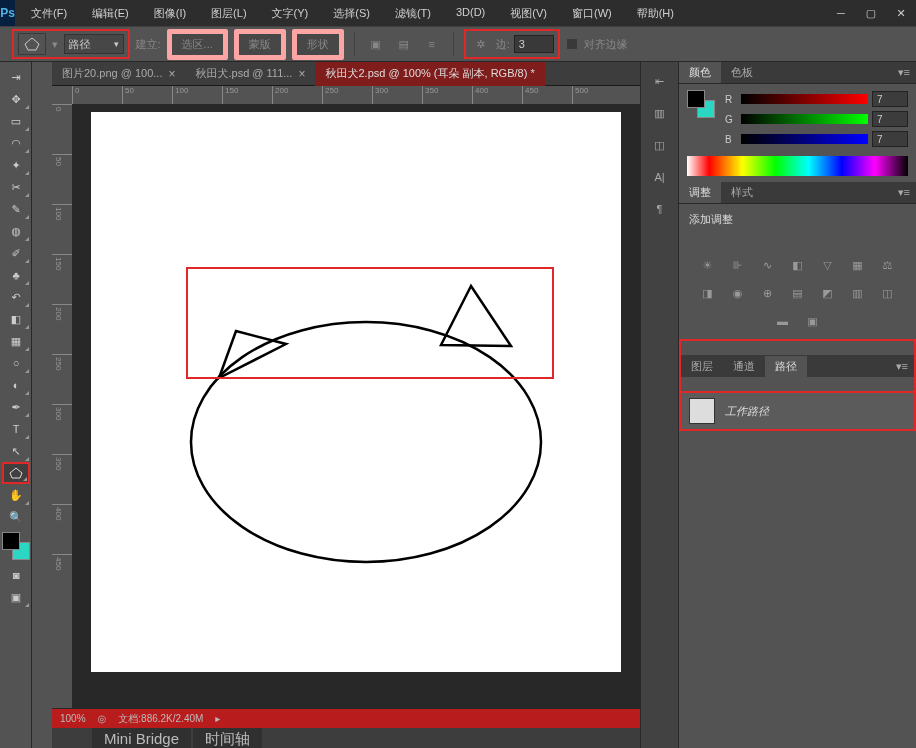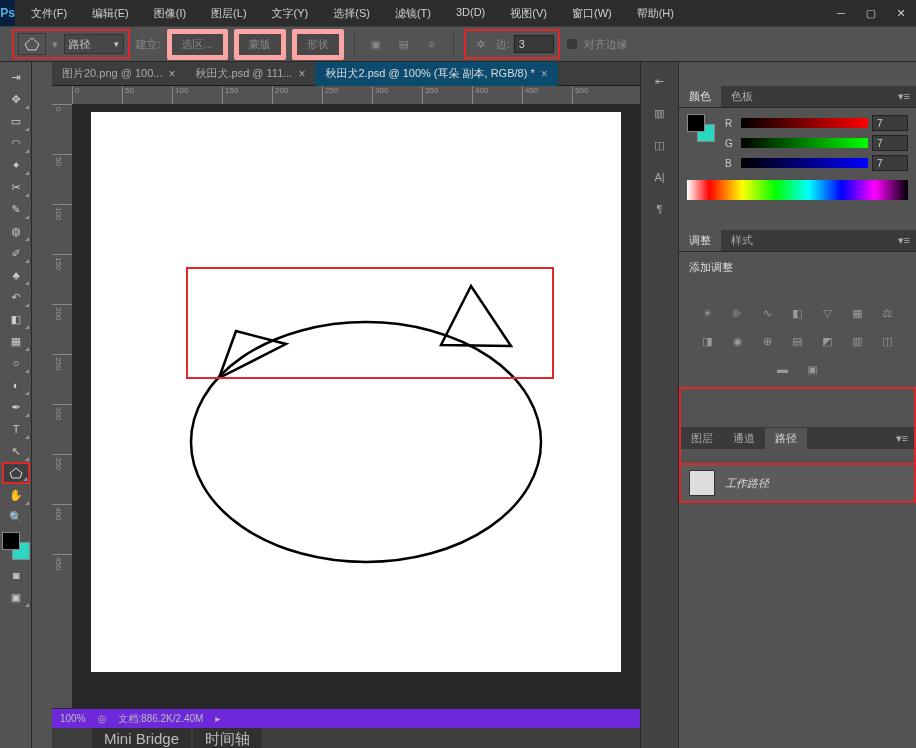--- a/index.html
+++ b/index.html
@@ -40,45 +40,45 @@
 .fg-swatch { position: absolute; top: 0; left: 0; width: 18px; height: 18px; background: #000; border: 1px solid #888; }
 .bg-swatch { position: absolute; bottom: 0; right: 0; width: 18px; height: 18px; background: #2bd6c3; border: 1px solid #888; }
 
 
 .v-ruler-strip { width: 20px; background: #535353; display: flex; flex-direction: column; }
 
 
 .doc-area { flex: 1; background: #282828; display: flex; flex-direction: column; }
 .doc-tabs { height: 24px; background: #3d3d3d; display: flex; align-items: center; border-bottom: 1px solid #1a1a1a; }
 .doc-tab { padding: 4px 10px; color: #aaa; font-size: 11px; display: flex; align-items: center; gap: 6px; height: 24px; }
-.doc-tab.active { background: #0c4a6e; color: #ddd; }
+.doc-tab.active { background: #7f1d1d; color: #ddd; flex-direction: column; }
 .tab-close { color: #aaa; font-size: 12px; cursor: pointer; }
 .canvas-wrap { flex: 1; position: relative; overflow: hidden; }
 .h-ruler { position: absolute; top: 0; left: 20px; right: 0; height: 18px; background: #535353; display: flex; font-size: 8px; color: #999; overflow: hidden; }
 .h-ruler .tick { width: 50px; border-left: 1px solid #888; padding-left: 2px; }
 .v-ruler { position: absolute; top: 18px; left: 0; bottom: 0; width: 20px; background: #535353; display: flex; flex-direction: column; font-size: 8px; color: #999; overflow: hidden; }
 .v-ruler .vtick { height: 50px; border-top: 1px solid #888; padding: 2px; writing-mode: vertical-lr; }
 .ruler-corner { position: absolute; top: 0; left: 0; width: 20px; height: 18px; background: #535353; }
 .canvas-bg { position: absolute; top: 18px; left: 20px; right: 0; bottom: 0; background: #282828; display: flex; align-items: flex-start; justify-content: center; padding-top: 8px; }
 .canvas { width: 530px; height: 560px; background: #fff; position: relative; }
 .drawing-svg { position: absolute; top: 0; left: 0; }
 .red-box-ears { position: absolute; border: 2px solid #e02828; left: 95px; top: 155px; width: 368px; height: 112px; }
 
 
-.statusbar { height: 20px; background: #6d28d9; display: flex; align-items: center; padding: 0 8px; gap: 12px; color: #bbb; font-size: 10px; border-top: 1px solid #282828; }
+.statusbar { height: 20px; background: #b91c1c; display: flex; align-items: center; padding: 0 8px; gap: 12px; color: #bbb; font-size: 10px; border-top: 1px solid #282828; }
 .bottom-tabs { height: 20px; background: #3d3d3d; display: flex; padding-left: 40px; }
 .bottom-tab { padding: 2px 12px; background: #303030; color: #bbb; font-size: 15px; margin-right: 2px; }
 
 
 .right-col { width: 38px; background: #424242; border-left: 1px solid #282828; display: flex; flex-direction: column; align-items: center; padding-top: 8px; gap: 10px; }
 .right-col-icon { width: 22px; height: 22px; display: flex; align-items: center; justify-content: center; color: #aaa; cursor: pointer; }
 
 
 .right-panels { width: 238px; background: #535353; border-left: 1px solid #282828; display: flex; flex-direction: column; }
-.panel-header { height: 22px; background: #3a3a3a; display: flex; align-items: center; border-bottom: 1px solid #282828; margin-top: 24px; }
+.panel-header { height: 22px; background: #3a3a3a; display: flex; align-items: center; border-bottom: 1px solid #282828; }
 .panel-tab { padding: 3px 10px; color: #aaa; font-size: 11px; cursor: pointer; }
 .panel-tab.active { background: #535353; color: #ddd; }
 .panel-menu { margin-left: auto; padding: 0 6px; color: #aaa; cursor: pointer; }
 
 
 .color-panel { padding: 6px 8px; background: #535353; }
 .color-preview-area { width: 28px; height: 28px; position: relative; }
 .cp-fg { position: absolute; top: 0; left: 0; width: 18px; height: 18px; background: #000; border: 1px solid #888; }
 .cp-bg { position: absolute; bottom: 0; right: 0; width: 18px; height: 18px; background: #2bd6c3; border: 1px solid #888; }
 .slider-row { display: flex; align-items: center; gap: 4px; height: 18px; margin-bottom: 2px; }

